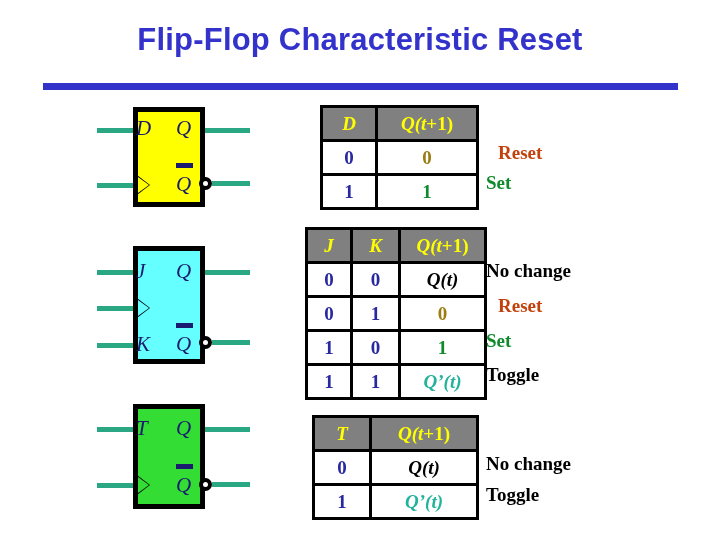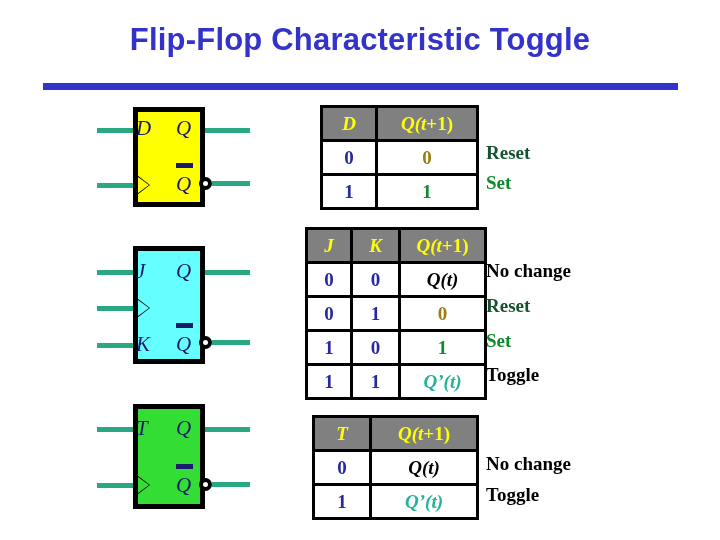--- a/index.html
+++ b/index.html
@@ -142,28 +142,28 @@
   
   .note {
     position: absolute;
     font-family: "Liberation Serif", serif;
     font-weight: bold;
     font-size: 19px;
     line-height: 1;
     white-space: nowrap;
   }
   .n-black { color: #000000; text-align: right; }
-  .n-gold  { color: #14532d; }
+  .n-gold  { color: #c2410c; margin-left: 12px; }
   .n-green { color: #118a2e; }
   .n-teal  { color: #000000; }
 </style>
 </head>
 <body>
 
-<div class="slide-title">Flip-Flop Characteristic Toggle</div>
+<div class="slide-title">Flip-Flop Characteristic Reset</div>
 <div class="title-rule"></div>
 
 <div class="ff">
   <div class="wire wire-in" style="left:97px;  top:128px; width:38px;"></div>
   <div class="wire wire-in" style="left:97px;  top:183px; width:38px;"></div>
   <div class="ff-box ff-d" style="left:133px; top:107px; width:72px; height:100px;"></div>
   <div class="clk-tri" style="left:133px; top:172px;"></div>
   <div class="clk-tri-inner" style="left:138px; top:177px;"></div>
   <div class="pin-label" style="left:136px; top:118px;">D</div>
   <div class="pin-label" style="left:176px; top:118px;">Q</div>

